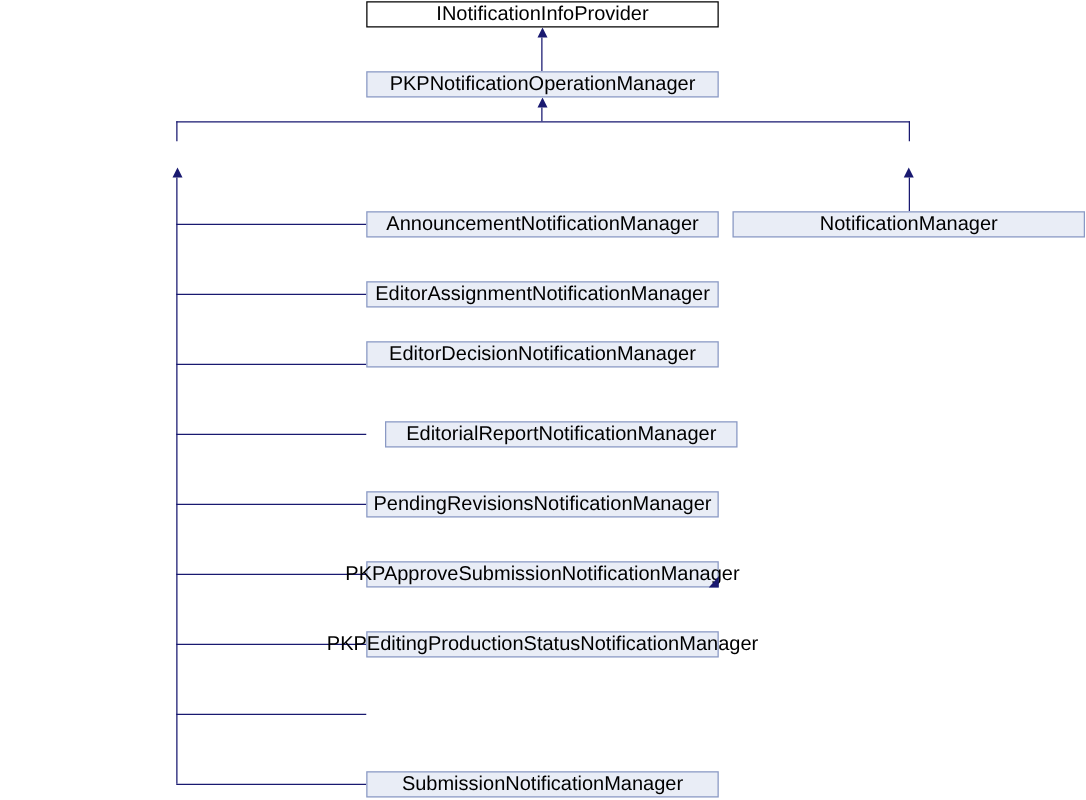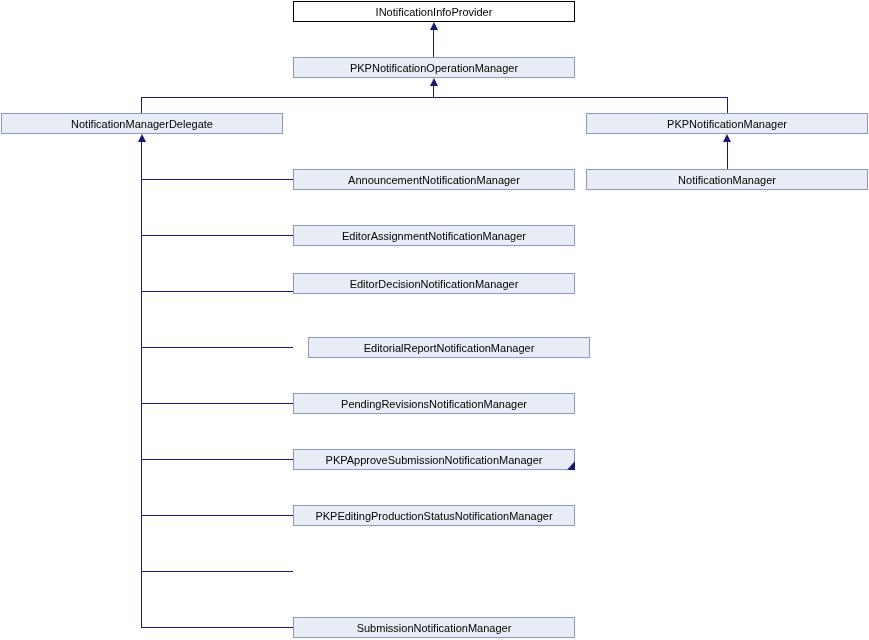--- a/index.html
+++ b/index.html
@@ -19,21 +19,21 @@
     overflow:hidden;
     font-family:"Liberation Sans","DejaVu Sans",sans-serif;
   }
   .node{
     position:absolute;
     width:280px;
     height:19px;
     border:1px solid var(--node-border);
     background:var(--node-fill);
     color:var(--text);
-    font-size:11px;
+    font-size:16px;
     display:flex;
     align-items:center;
     justify-content:center;
     white-space:nowrap;
     box-sizing:content-box;
   }
   .node.root{
     background:var(--root-fill);
     border-color:var(--root-border);
   }
@@ -84,23 +84,21 @@
   <span class="edge" style="left:141px;top:403px;width:152px;height:1px;"></span>
   <span class="edge" style="left:141px;top:459px;width:152px;height:1px;"></span>
   <span class="edge" style="left:141px;top:515px;width:152px;height:1px;"></span>
   <span class="edge" style="left:141px;top:571px;width:152px;height:1px;"></span>
   <span class="edge" style="left:141px;top:627px;width:152px;height:1px;"></span>
 
   <div class="node root" style="left:293px;top:1px;">INotificationInfoProvider</div>
 
   <div class="node" style="left:293px;top:57px;">PKPNotificationOperationManager</div>
 
-  <div class="node" style="left:1px;top:113px;">NotificationManagerDelegate</div>
 
-  <div class="node" style="left:586px;top:113px;">PKPNotificationManager</div>
 
   <div class="node" style="left:586px;top:169px;">NotificationManager</div>
 
   <div class="node" style="left:293px;top:169px;">AnnouncementNotificationManager</div>
 
   <div class="node" style="left:293px;top:225px;">EditorAssignmentNotificationManager</div>
 
   <div class="node" style="left:293px;top:273px;">EditorDecisionNotificationManager</div>
 
   <div class="node" style="left:308px;top:337px;">EditorialReportNotificationManager</div>

